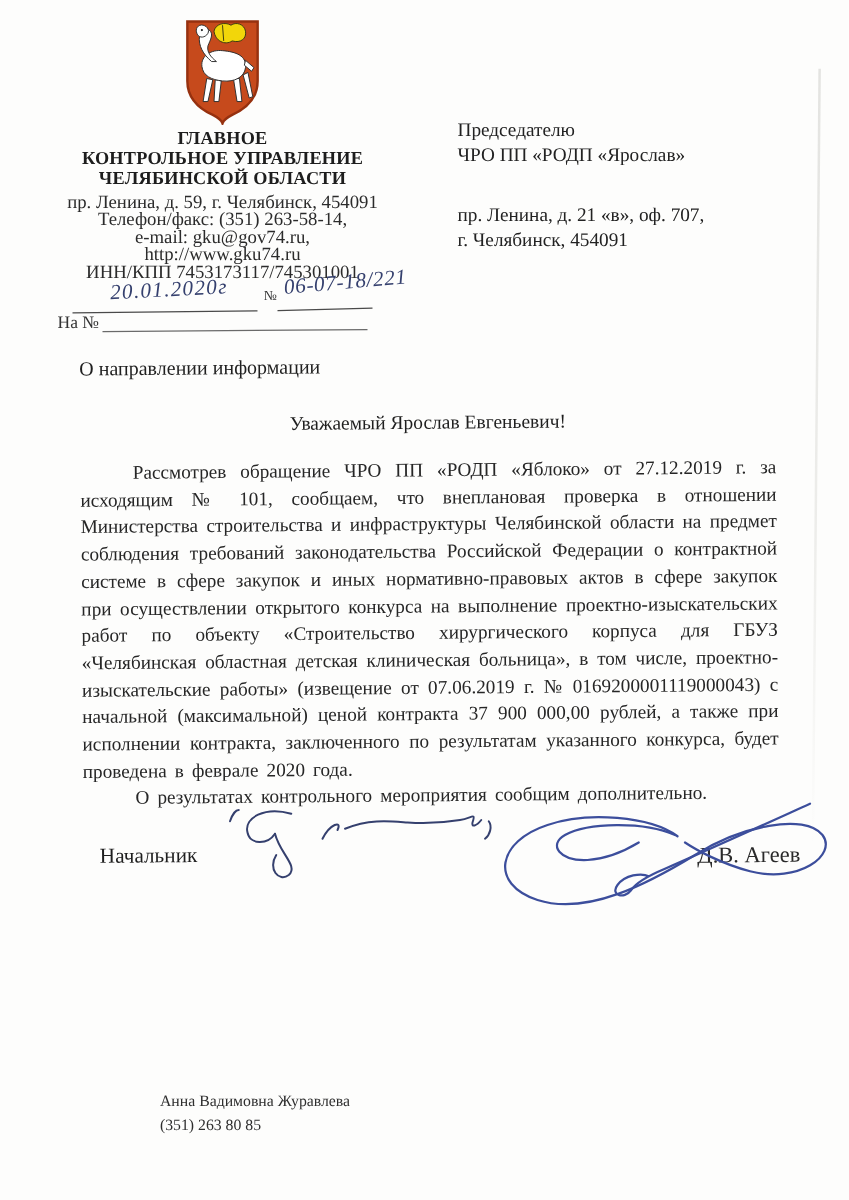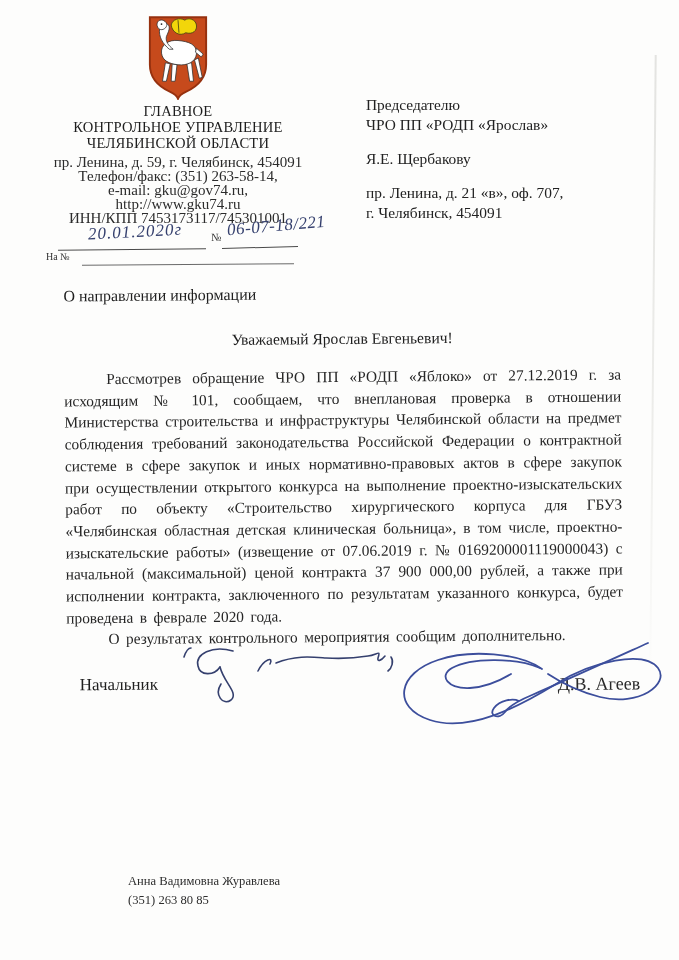--- a/index.html
+++ b/index.html
@@ -2,31 +2,31 @@
 <html lang="ru" style="--shield: #c64a1c; --shield-border: #96310f; --camel: #ffffff; --pack: #f2d60a; --ink: #3c4e9c; --ink2: #35406e;"><head>
 <meta charset="utf-8">
 <style>
   html,body{margin:0;padding:0;background:#ffffff;}
   .page{position:relative;width:679px;height:960px;background:#fdfdfc;overflow:hidden;
         font-family:"Liberation Serif","DejaVu Serif",serif;color:#262626;}
   .abs{position:absolute;}
   
   .lh-col{left:52px;top:14px;width:252px;text-align:center;}
   .emblem{width:64px;height:86px;margin:0 auto 4px auto;}
-  .org{font-weight:normal;font-size:14.6px;line-height:15.8px;letter-spacing:.2px;color:#1d1d1d;}
+  .org{font-weight:bold;font-size:14.6px;line-height:15.8px;letter-spacing:.2px;color:#1d1d1d;}
   .contacts{margin-top:4px;font-size:15px;line-height:14px;color:#2b2b2b;}
   
   .hand{font-style:italic;color:var(--ink2,#35406e);}
   .date-hand{left:88px;top:222px;font-size:17px;transform:rotate(-3deg);letter-spacing:1px;}
   .no-label{left:211px;top:231px;font-size:11px;color:#333;}
   .num-hand{left:227px;top:216px;font-size:17px;transform:rotate(-5deg);letter-spacing:.5px;}
   .uline{height:1px;background:#4a4a4a;}
   .ul1{left:58px;top:249px;width:148px;transform:rotate(-0.6deg);}
   .ul2{left:222px;top:247px;width:76px;transform:rotate(-1.5deg);}
-  .na-label{left:46px;top:251px;font-size:10px;color:#333;}
+  .na-label{left:46px;top:251px;font-size:14px;color:#333;}
   .ul3{left:82px;top:264px;width:212px;background:#6a6a6a;transform:rotate(-0.4deg);}
   
   .addr-col{left:366px;top:95px;width:258px;font-size:15.4px;line-height:20px;color:#222;}
   .addr-gap{height:14px;}
   
   .tilt{transform:rotate(-0.5deg);transform-origin:340px 480px;}
   .subject{left:65px;top:285px;font-size:16px;color:#1f1f1f;}
   .salut{left:65px;top:330px;width:557px;text-align:center;font-size:15.6px;color:#1f1f1f;}
   .body-text{left:65px;top:366px;width:557px;}
   .body-text p{margin:0;font-size:15.4px;line-height:21.7px;text-align:justify;
@@ -87,21 +87,20 @@
   <div class="abs no-label">№</div>
   <div class="abs hand num-hand">06-07-18/221</div>
   <div class="abs uline ul2"></div>
   <div class="abs na-label">На №</div>
   <div class="abs uline ul3"></div>
 
   <div class="abs addr-col">
     <div>Председателю</div>
     <div>ЧРО ПП «РОДП «Ярослав»</div>
     <div class="addr-gap"></div>
-    <div>Я.Е. Щербакову</div>
     <div class="addr-gap"></div>
     <div>пр. Ленина, д. 21 «в», оф. 707,</div>
     <div>г. Челябинск, 454091</div>
   </div>
 
   <div class="abs" style="inset:0;">
     <div class="tilt" style="position:absolute;inset:0;">
       <div class="abs subject">О направлении информации</div>
       <div class="abs salut">Уважаемый Ярослав Евгеньевич!</div>
       <div class="abs body-text">

